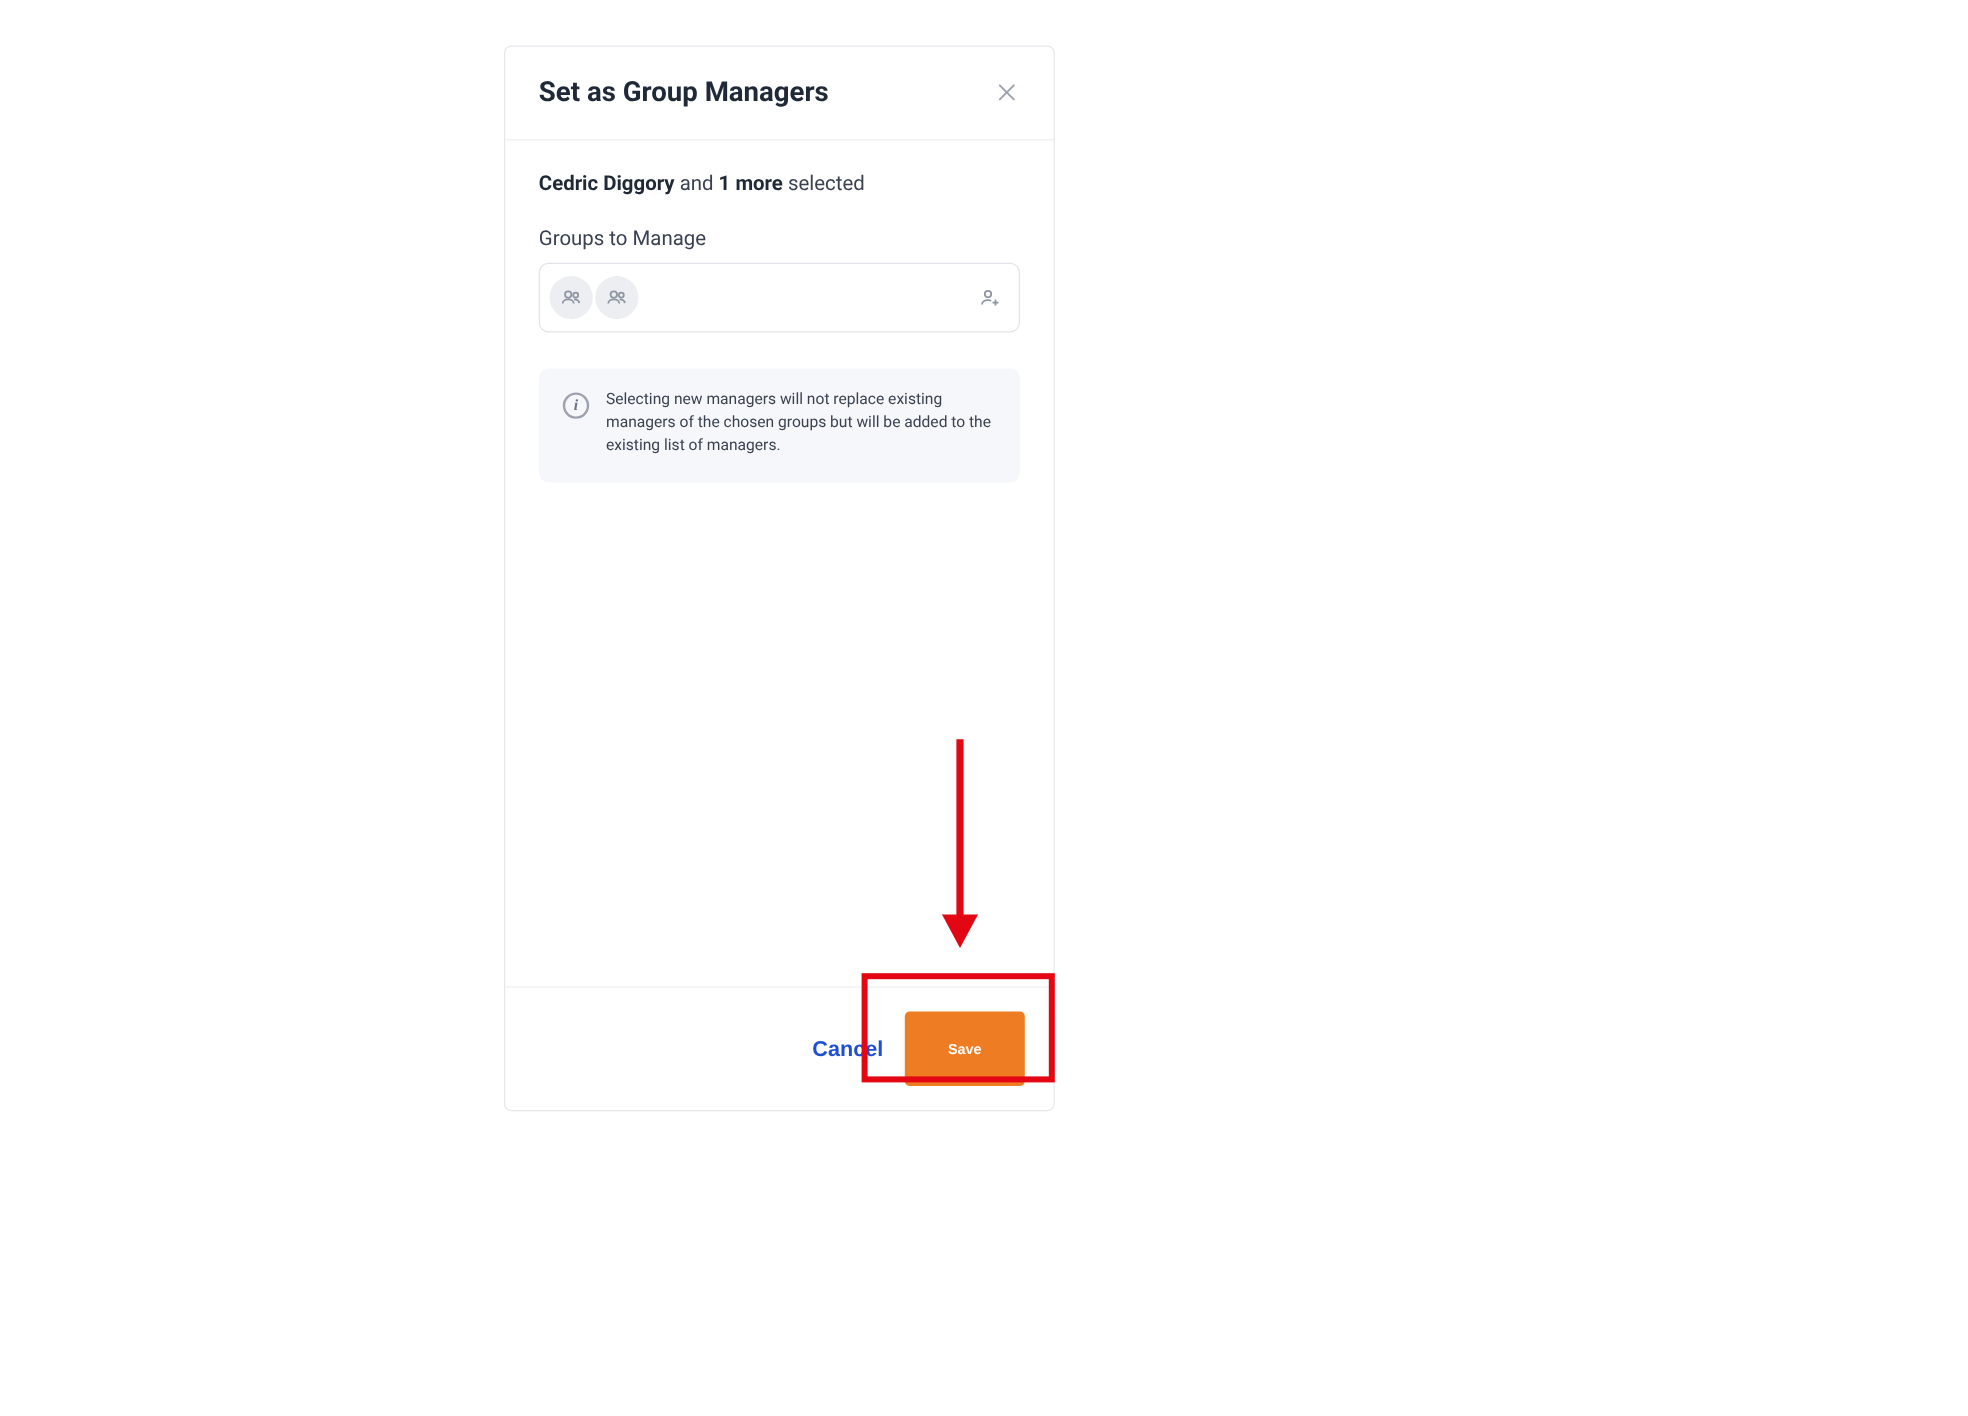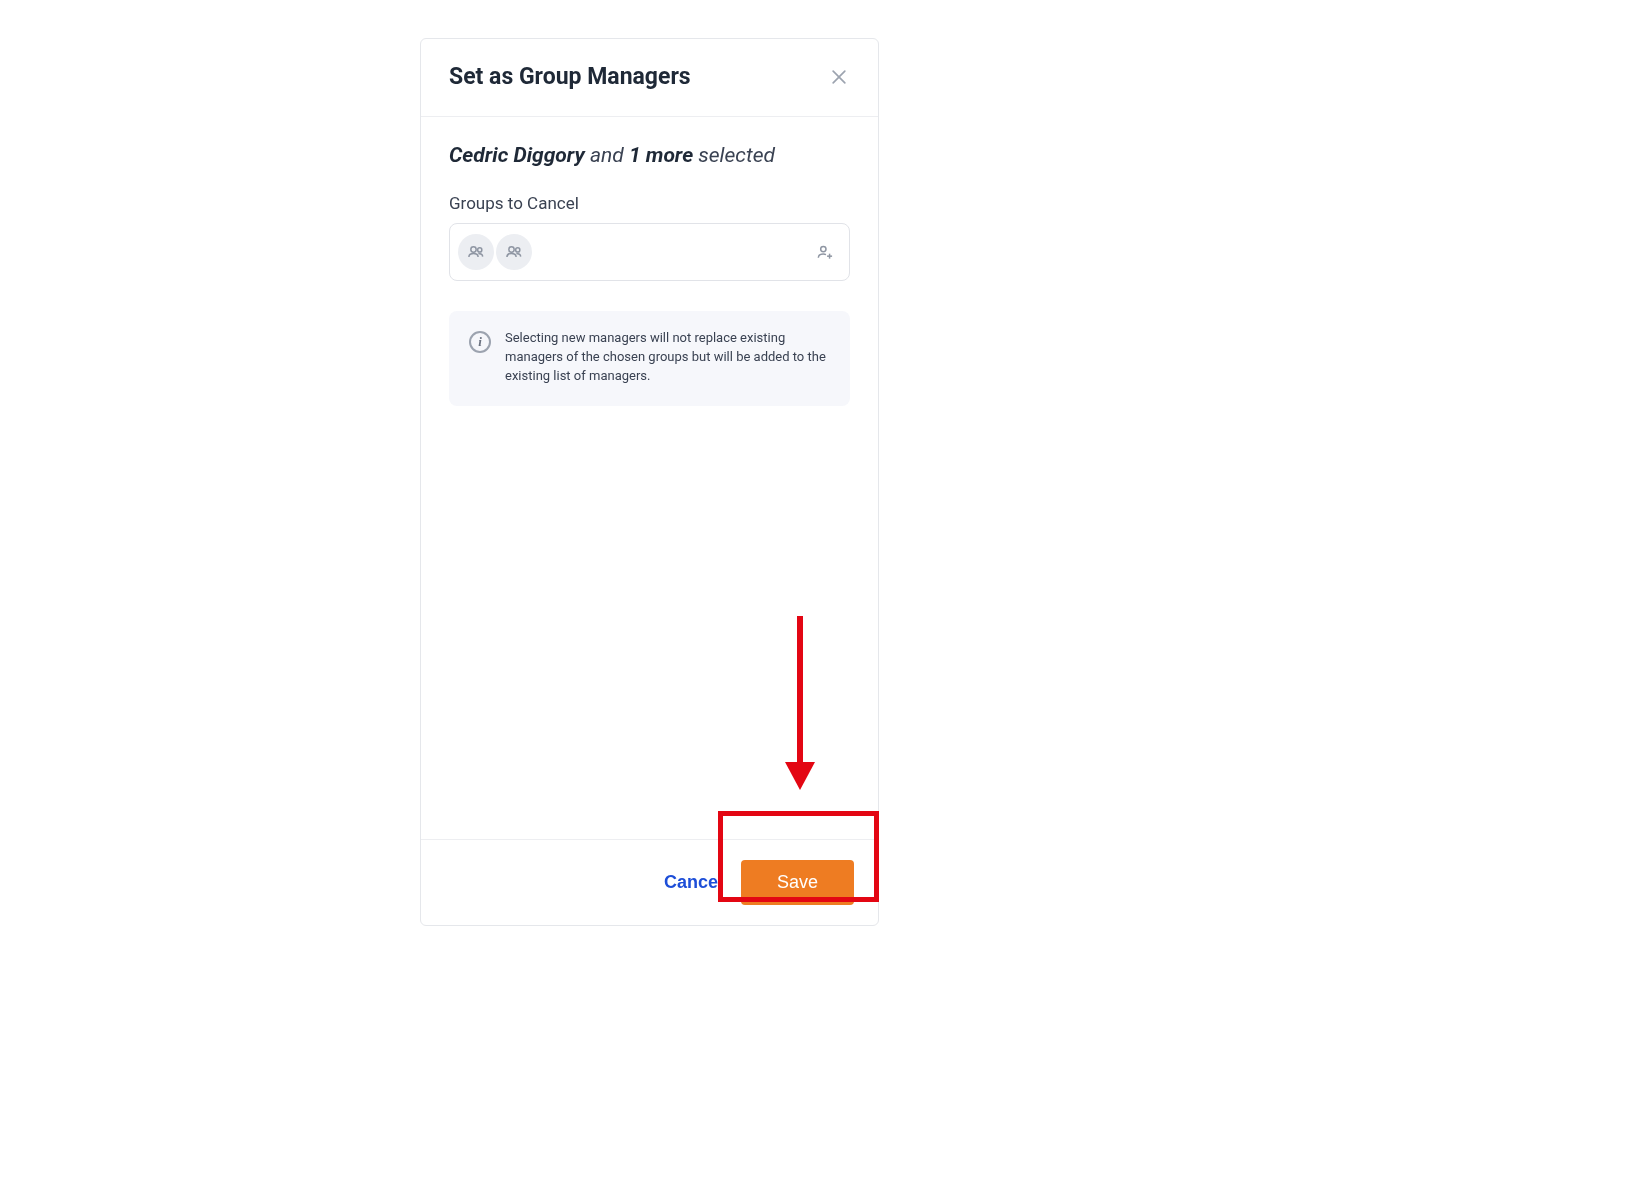--- a/index.html
+++ b/index.html
@@ -51,24 +51,23 @@
     .close-btn svg {
       width: 20px;
       height: 20px;
     }
     .modal-body {
       padding: 26px 28px 20px 28px;
       flex: 1;
       overflow: auto;
     }
     .selected-line {
-      font-size: 21px;
+      font-size: 17px;
       color: #3a4252;
       margin-bottom: 26px;
-      font-style: italic;
     }
     .selected-line .bold {
       font-weight: 700;
       color: #1f2937;
     }
     .field-label {
       font-size: 17px;
       color: #3a4252;
       margin-bottom: 10px;
     }
@@ -151,23 +150,23 @@
       border: none;
       color: #1d4ed8;
       font-size: 18px;
       font-weight: 600;
       cursor: pointer;
     }
     .save-btn {
       background: #ee7c22;
       border: none;
       color: #ffffff;
-      font-size: 18px;
-      font-weight: 400;
-      padding: 12px 36px;
+      font-size: 12px;
+      font-weight: 700;
+      padding: 24px 36px;
       border-radius: 4px;
       cursor: pointer;
     }
     .highlight-box {
       position: absolute;
       border: 5px solid #e30613;
       pointer-events: none;
     }
     .arrow {
       position: absolute;
@@ -186,21 +185,21 @@
         <line x1="19" y1="5" x2="5" y2="19"></line>
       </svg>
     </div>
   </div>
 
   <div class="modal-body">
     <div class="selected-line">
       <span class="bold">Cedric Diggory</span><span> and </span><span class="bold">1 more</span><span> selected</span>
     </div>
 
-    <div class="field-label">Groups to Cancel</div>
+    <div class="field-label">Groups to Manage</div>
 
     <div class="group-select">
       <div class="chips">
         <div class="chip">
           <svg viewBox="0 0 24 24" fill="none" stroke="currentColor" stroke-width="1.8">
             <circle cx="9" cy="9" r="3.2"></circle>
             <path d="M3.5 18c0-2.6 2.5-4.2 5.5-4.2s5.5 1.6 5.5 4.2"></path>
             <circle cx="16.5" cy="9.5" r="2.5"></circle>
             <path d="M14.8 13.8c2.6 0 5 1.3 5.2 3.7"></path>
           </svg>

